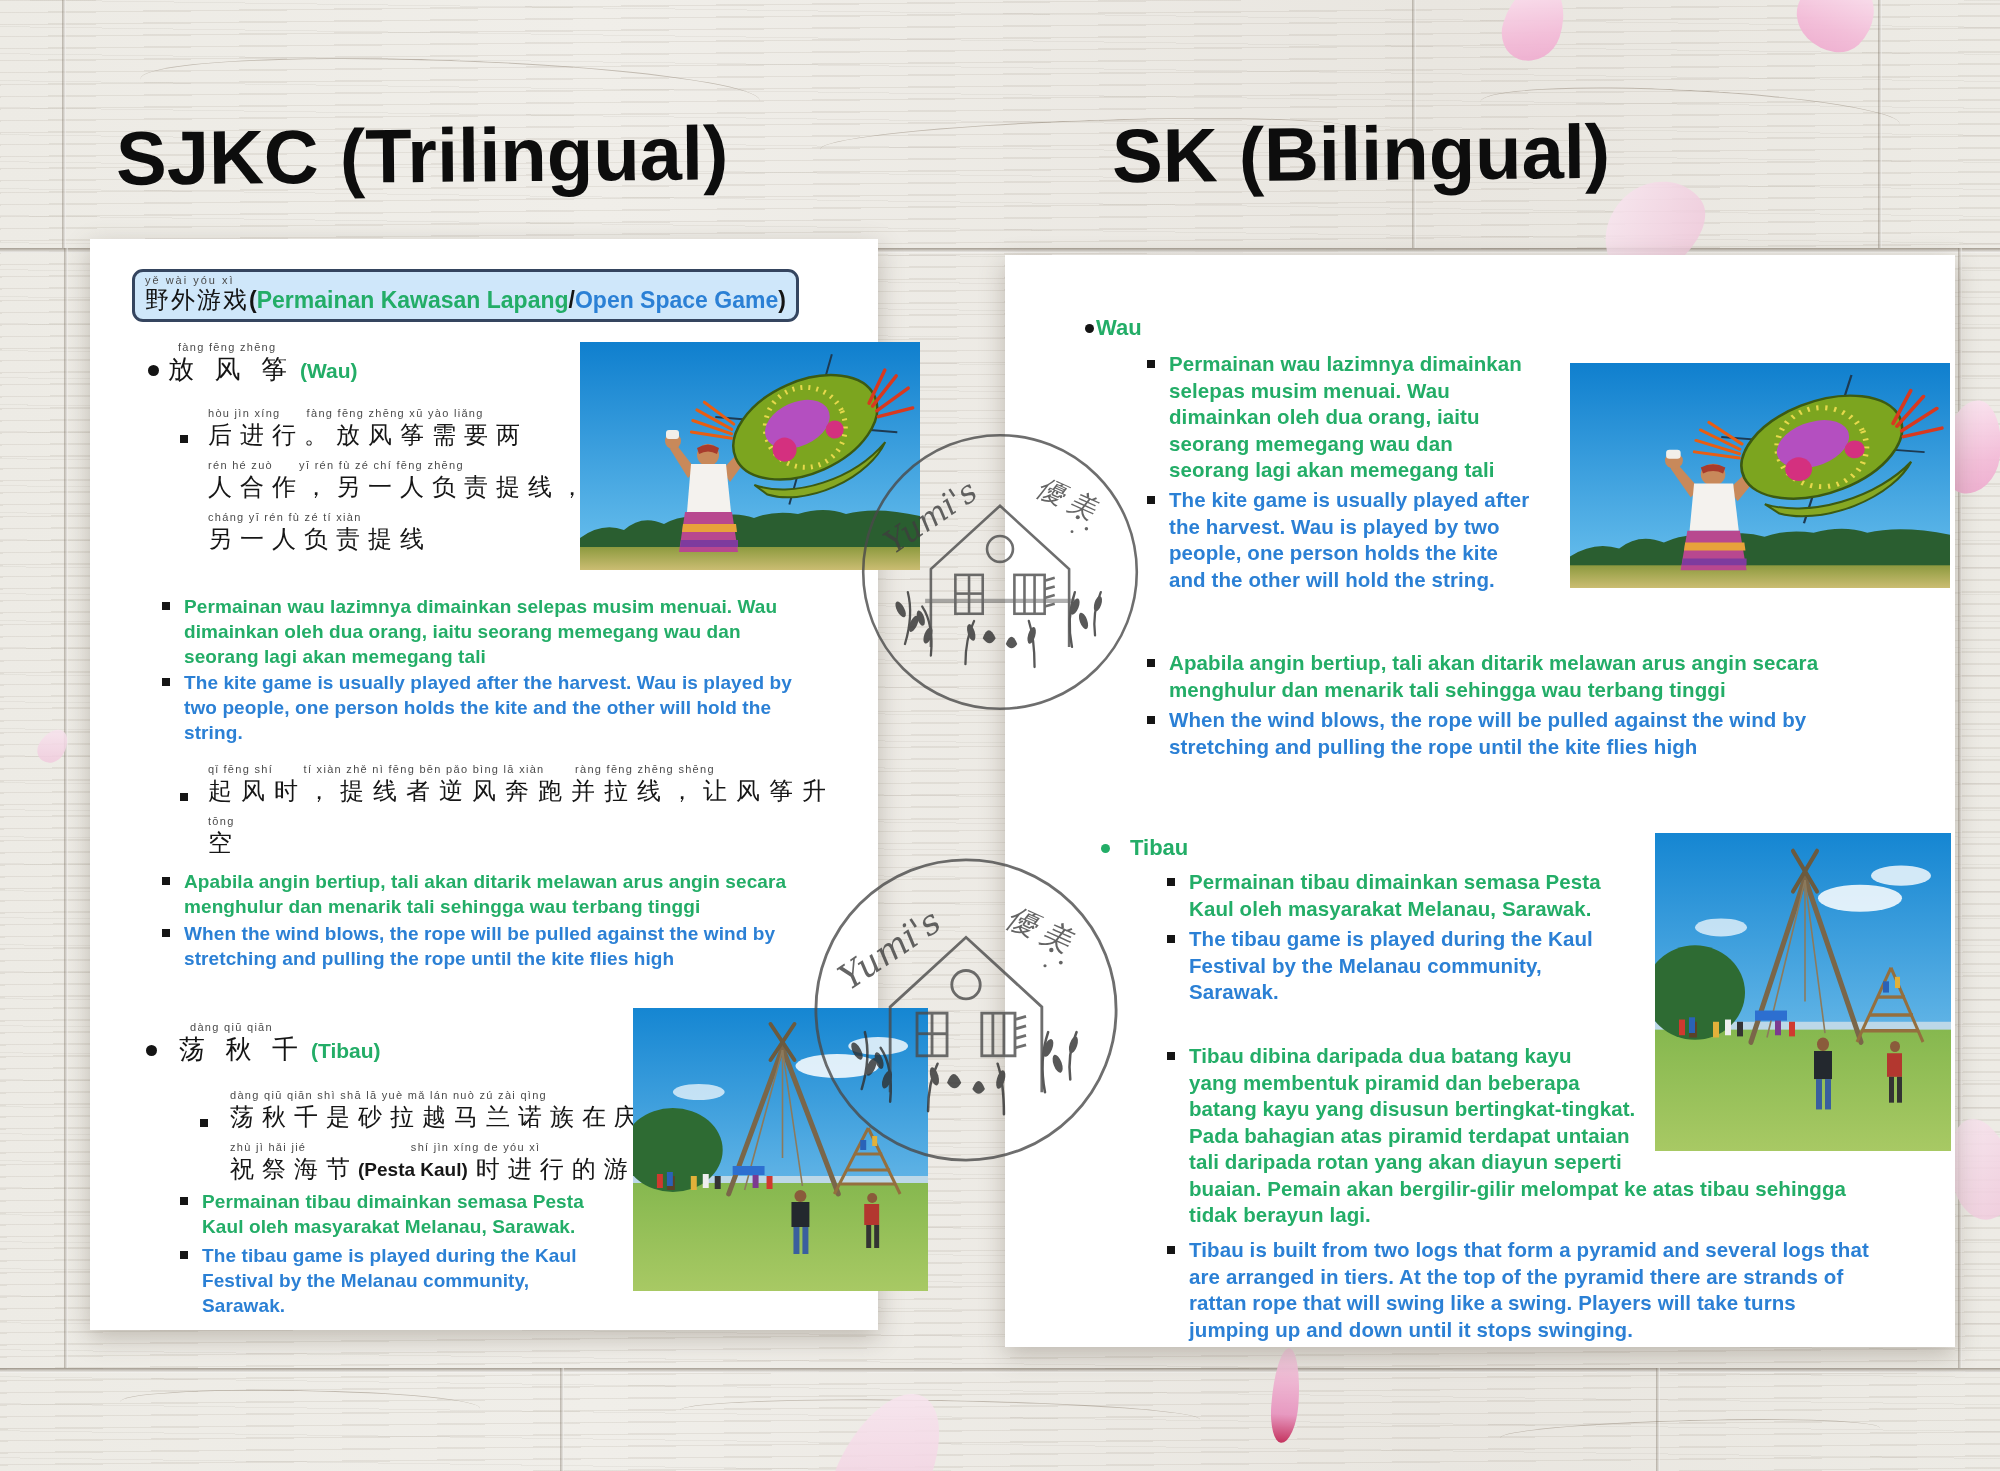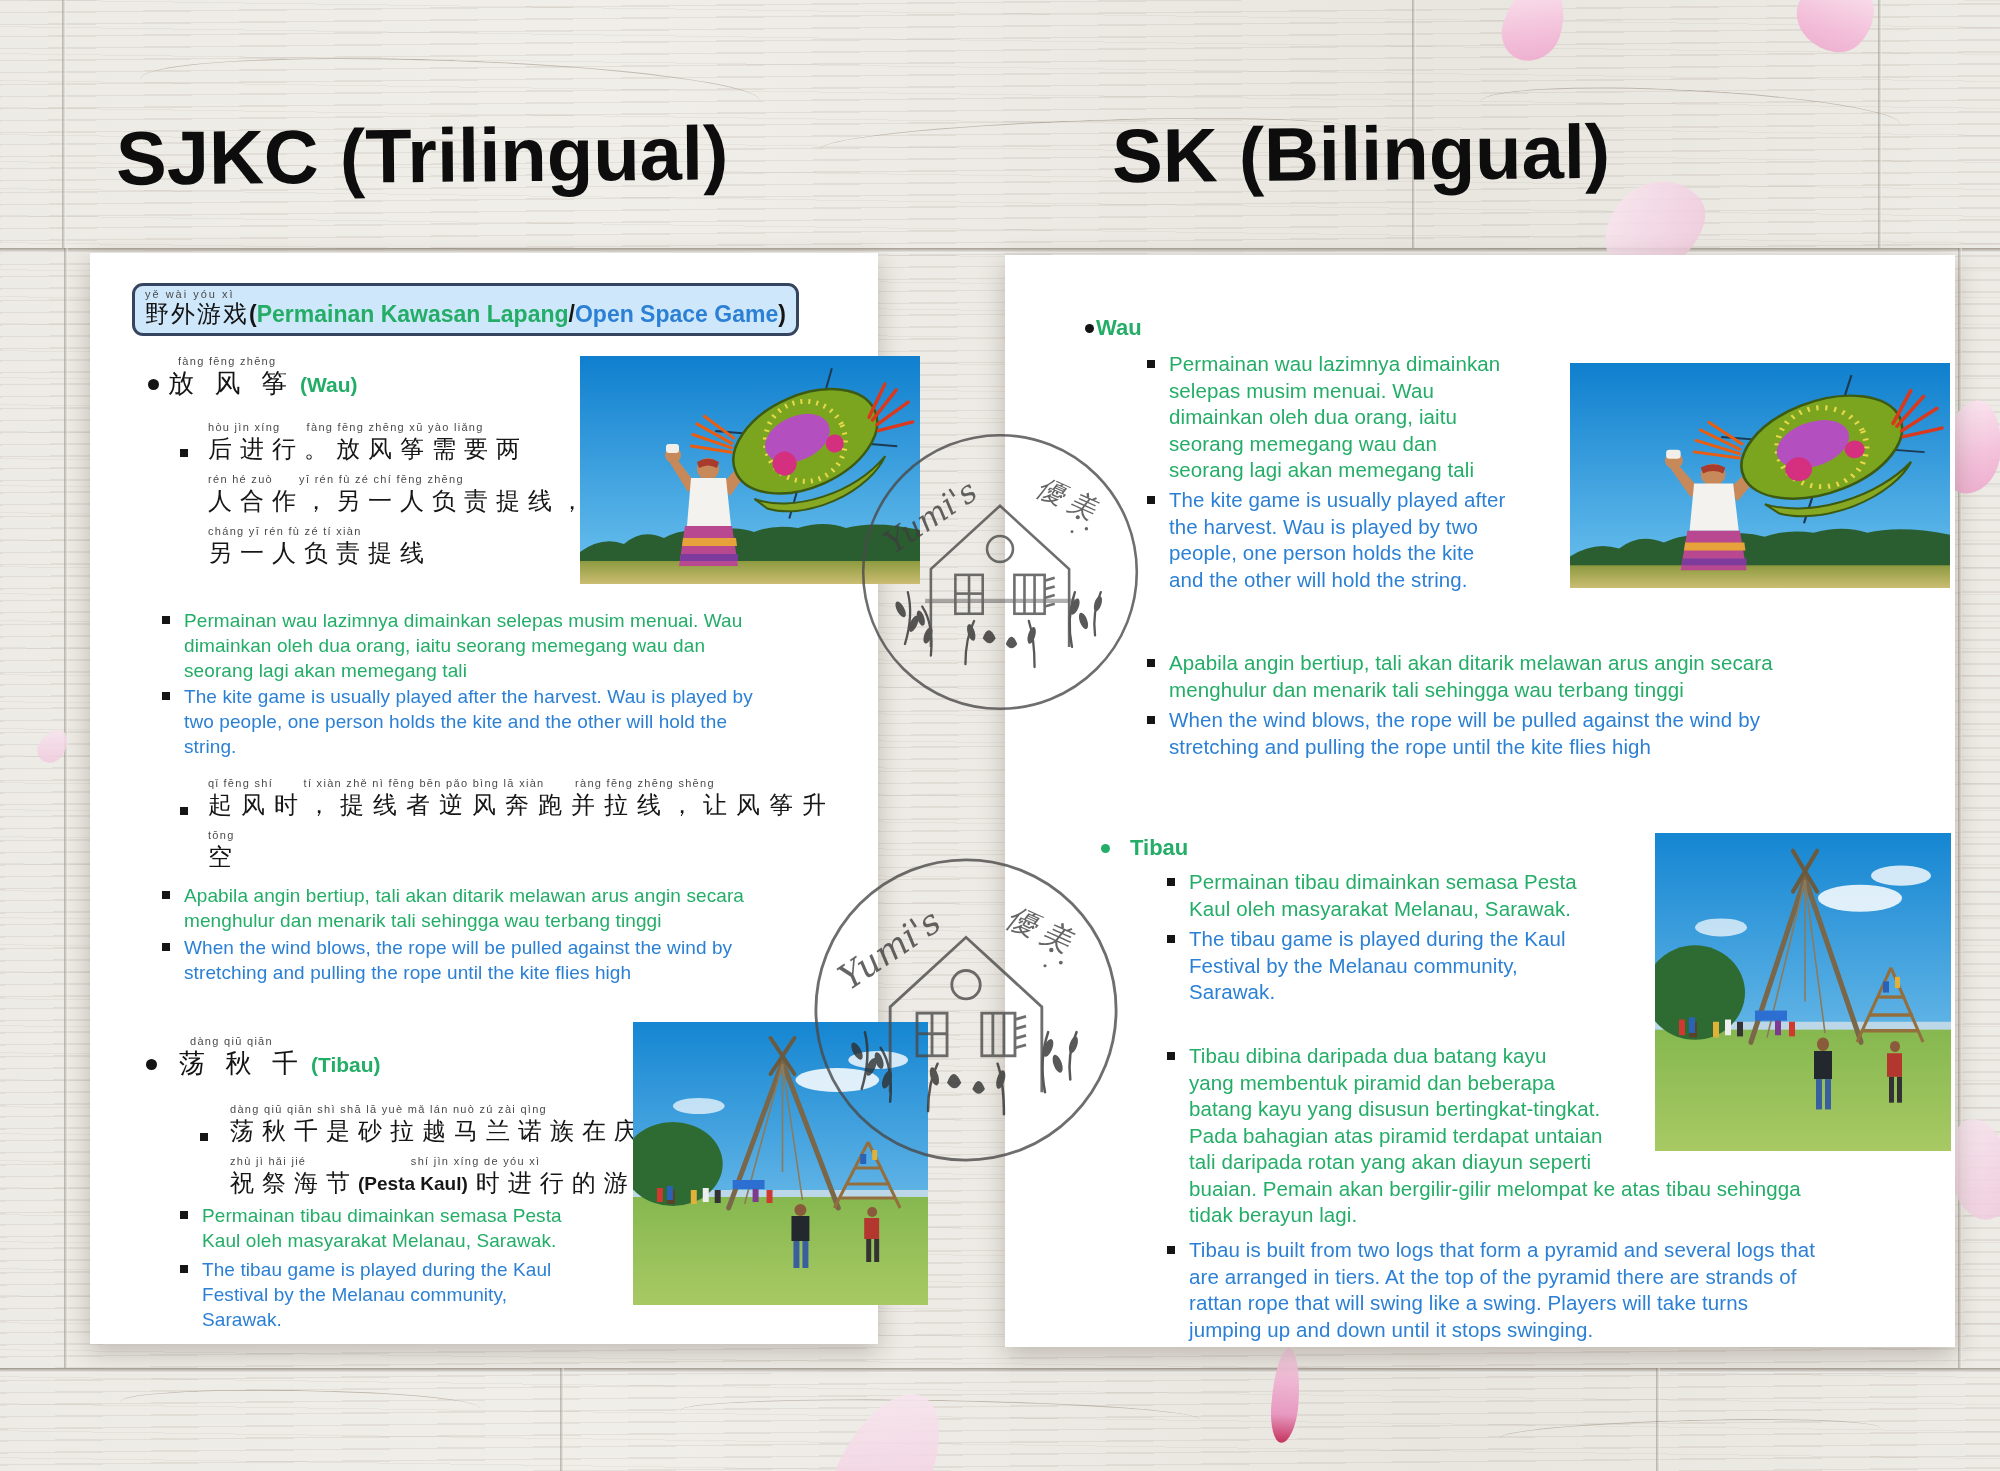--- a/index.html
+++ b/index.html
@@ -43,21 +43,21 @@
   .hdr-pin{font-size:11px;letter-spacing:2px;color:#4a4a4a;white-space:pre-wrap}
   .blk{color:#141414}
   .g{color:var(--green)} .bl{color:var(--blue)}
 
   .pin{font-size:11px;letter-spacing:1.3px;color:#4a4a4a;white-space:pre-wrap;line-height:13px}
   .han{font-family:"DejaVu Serif",serif;font-size:24px;letter-spacing:8px;color:#161616;line-height:30px;white-space:nowrap}
   .latin{font-size:19px;font-weight:700;letter-spacing:0;color:#161616;align-self:flex-end;line-height:28px}
   .zline{margin-bottom:9px;position:relative}
   .zrow{display:flex;align-items:center}
 
-  .para{white-space:pre-line;font-size:19px;line-height:25px;font-weight:400;letter-spacing:.1px}
+  .para{white-space:pre-line;font-size:19px;line-height:25px;font-weight:700;letter-spacing:.1px}
   .pageR .para{font-size:20.5px;line-height:26.5px}
   .b2{position:absolute;display:flex}
   .sq{flex:none;width:8px;height:8px;background:#151515;margin:8px 14px 0 0}
   .pageR .sq{margin-top:9px}
   .h1row{display:flex;align-items:baseline}
   .dot{flex:none;width:11px;height:11px;border-radius:50%;background:#141414;align-self:center;margin-right:9px}
   .zh-head{font-family:Liberation Serif, serif;font-size:26px;letter-spacing:7px;color:#141414;line-height:32px}
   .tag{font-size:21px;font-weight:700}
   .wau-label{font-size:22px;font-weight:700}
 
@@ -95,21 +95,21 @@
   <div class="petal pale" style="left:1598px;top:186px;width:110px;height:84px;transform:rotate(-38deg)"></div>
   <div class="petal" style="left:1943px;top:400px;width:58px;height:94px;transform:rotate(8deg)"></div>
   <div class="petal pale" style="left:843px;top:1388px;width:90px;height:152px;transform:rotate(26deg)"></div>
   <div class="petal dark" style="left:1272px;top:1348px;width:27px;height:95px;transform:rotate(4deg)"></div>
   <div class="petal pale" style="left:1950px;top:1118px;width:62px;height:102px;transform:rotate(-15deg)"></div>
   <div class="petal pale" style="left:40px;top:728px;width:26px;height:36px;transform:rotate(32deg)"></div>
 
   <div class="title" style="left:116px;top:112px">SJKC (Trilingual)</div>
   <div class="title" style="left:1112px;top:110px">SK (Bilingual)</div>
 
-  <section class="page pageL" style="left:90px;top:253px;width:788px;height:1091px">
+  <section class="page pageL" style="left:90px;top:239px;width:788px;height:1091px">
 
     <div class="hbox" style="left:42px;top:30px">
       <div class="hdr-pin">yě wài yóu xì</div>
       <div class="hline">
         <span class="hdr-zh">野外游戏</span><span class="blk">(</span><span class="g">Permainan Kawasan Lapang</span><span class="blk">/</span><span class="bl">Open Space Game</span><span class="blk">)</span>
       </div>
     </div>
 
     <div class="abs" style="left:58px;top:102px">
       <div class="pin" style="margin-left:30px">fàng fēng zhēng</div>

